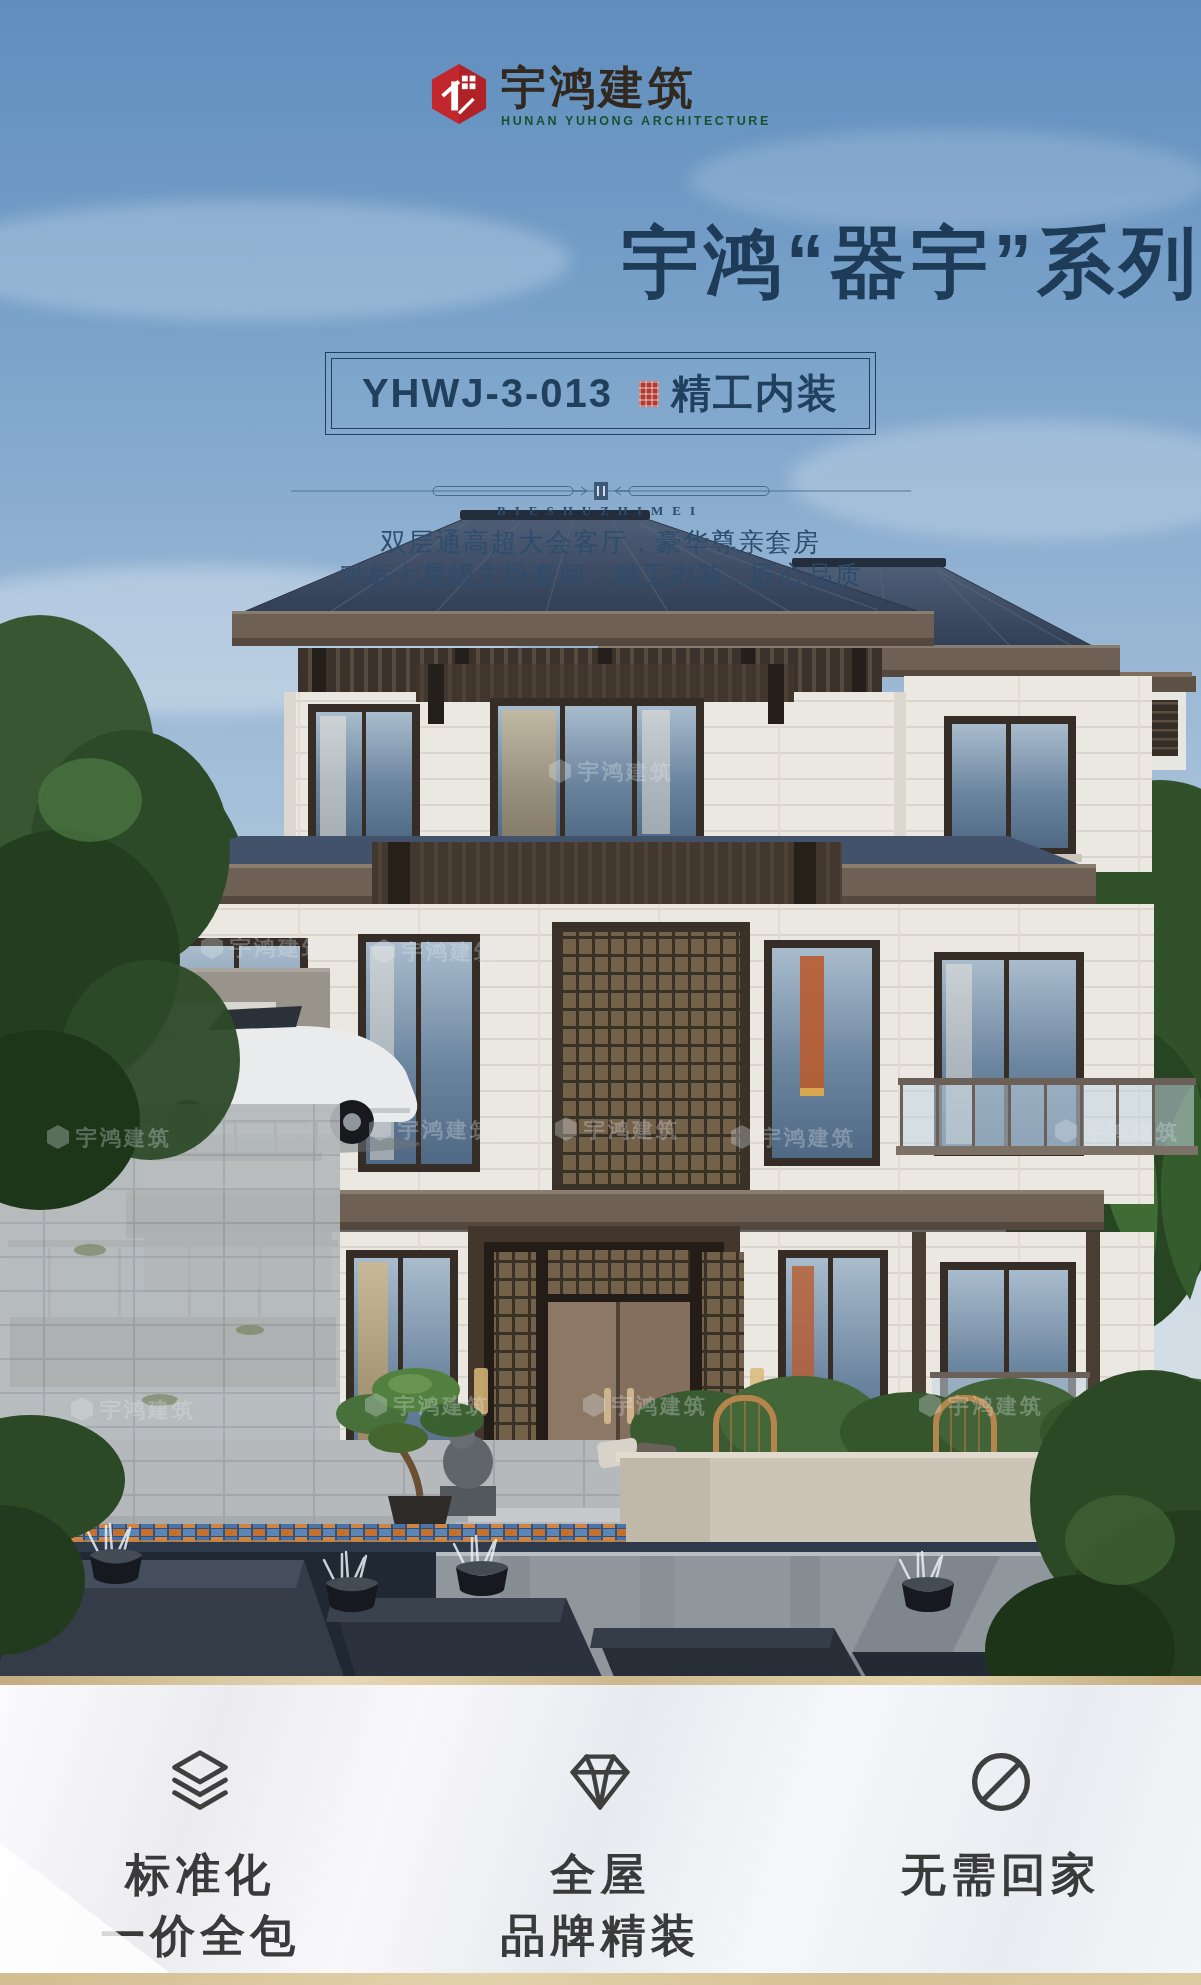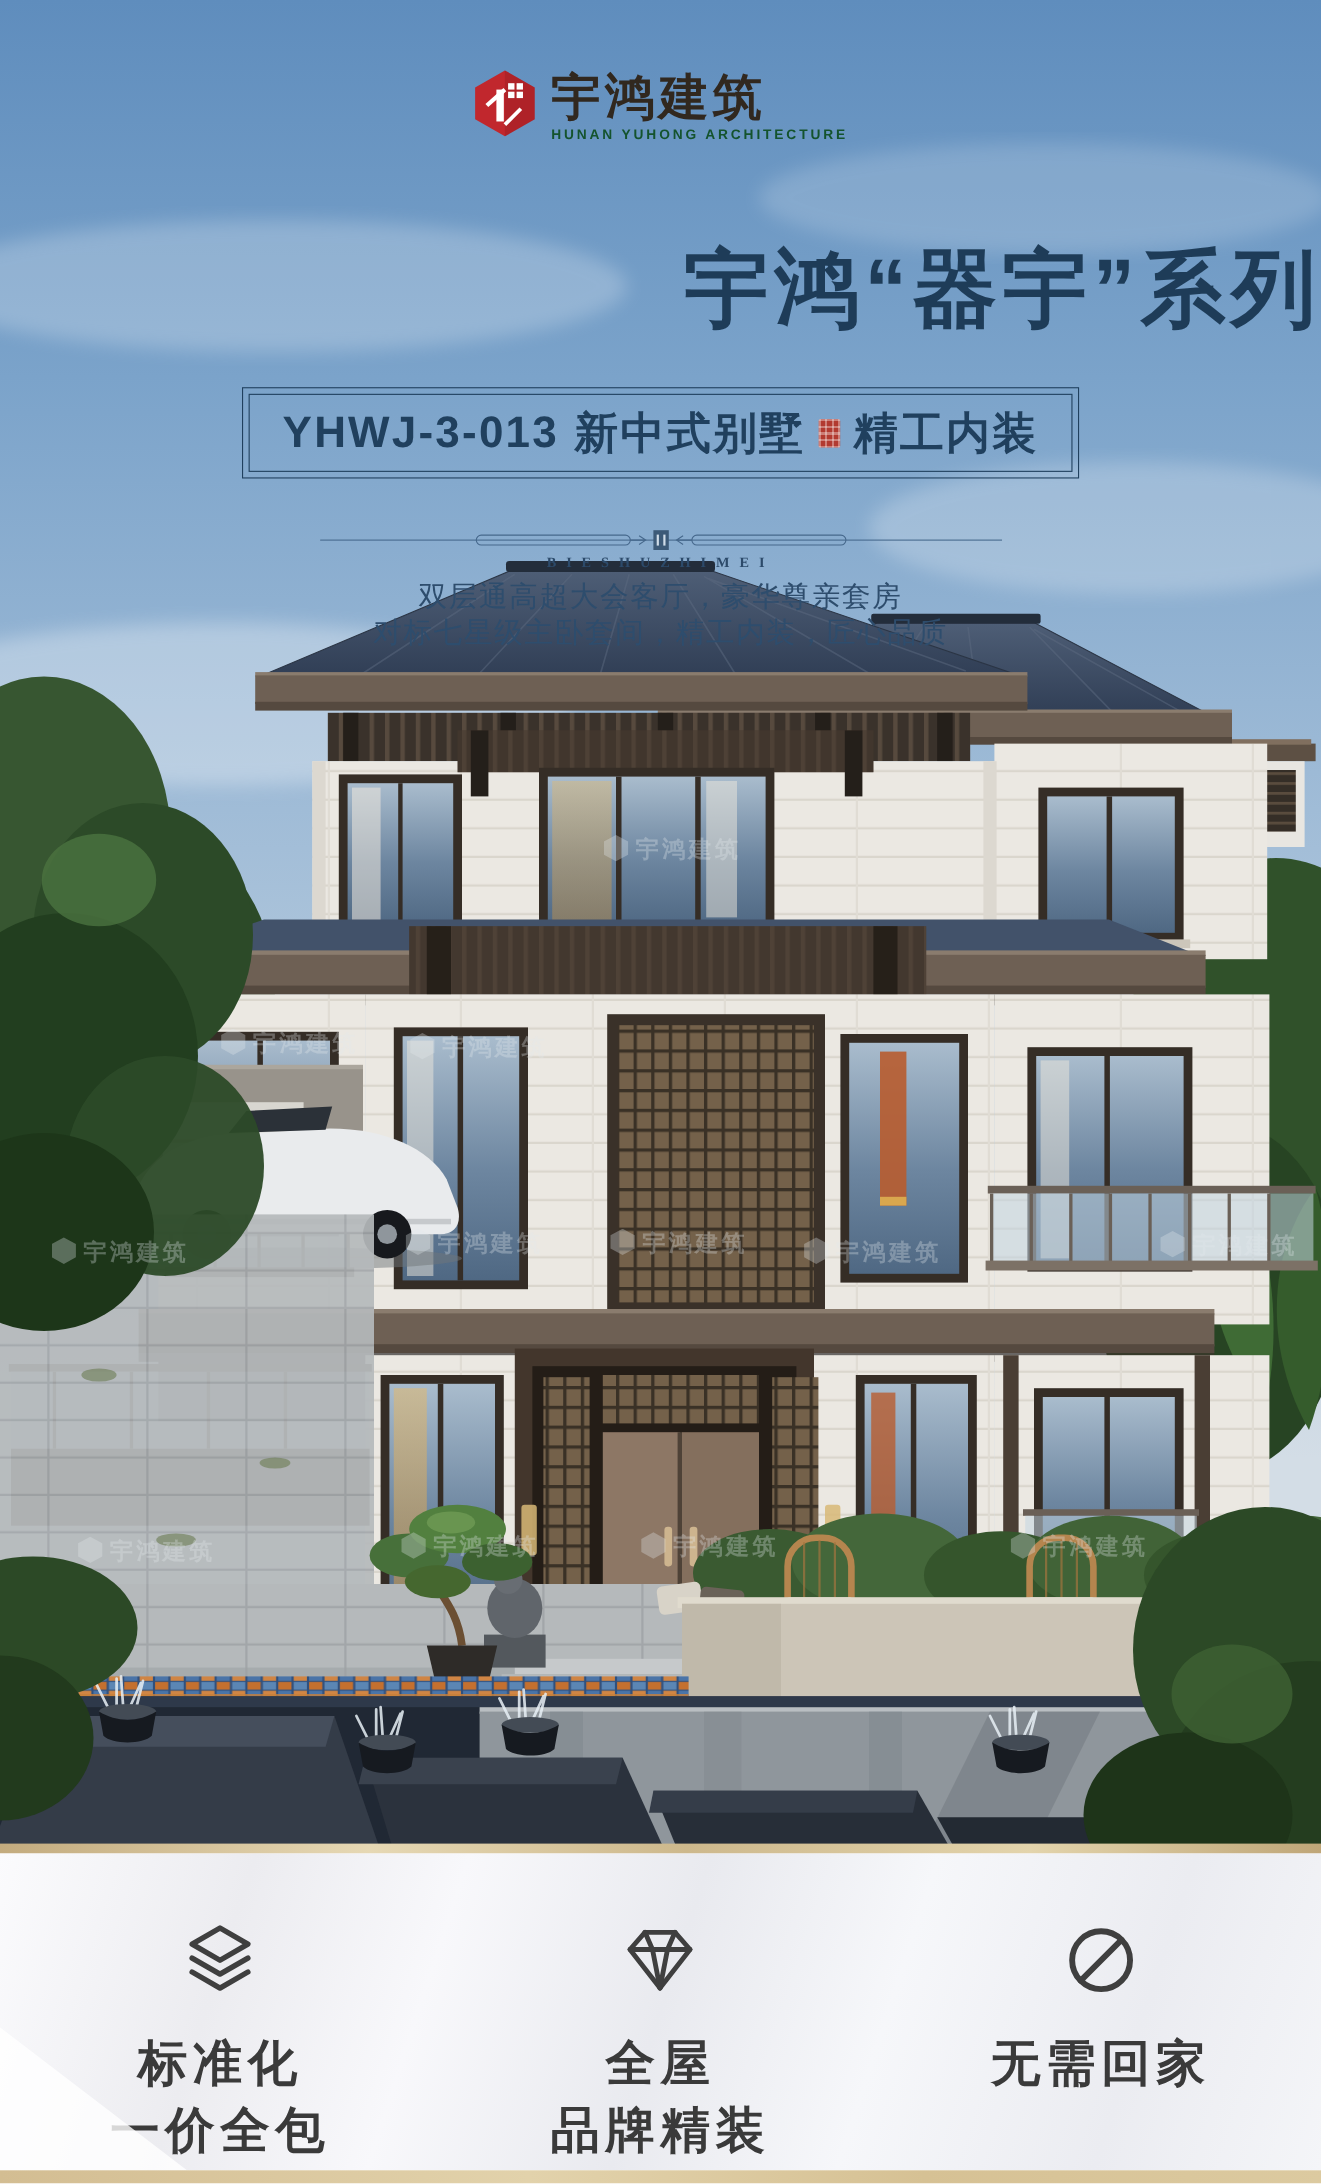--- a/index.html
+++ b/index.html
@@ -495,21 +495,20 @@
     </span>
   </div>
 
   <div class="series-title">宇鸿“器宇”系列</div>
 
   <div class="model-badge-wrap">
     <div class="model-badge">
       <div class="model-badge-inner">
         <span>YHWJ-3-013</span>
         <span style="width:14px"></span>
-        <span>新中式别墅</span>
         <span class="seal"></span>
         <span>精工内装</span>
       </div>
     </div>
   </div>
 
   <div class="divider-wrap">
     <svg width="620" height="22" viewBox="0 0 620 22">
       <line x1="0" y1="11" x2="620" y2="11" stroke="#46688c" stroke-width="1" opacity=".85"></line>
       <rect x="142" y="6.5" width="140" height="9" rx="4.5" fill="none" stroke="#46688c"></rect>

